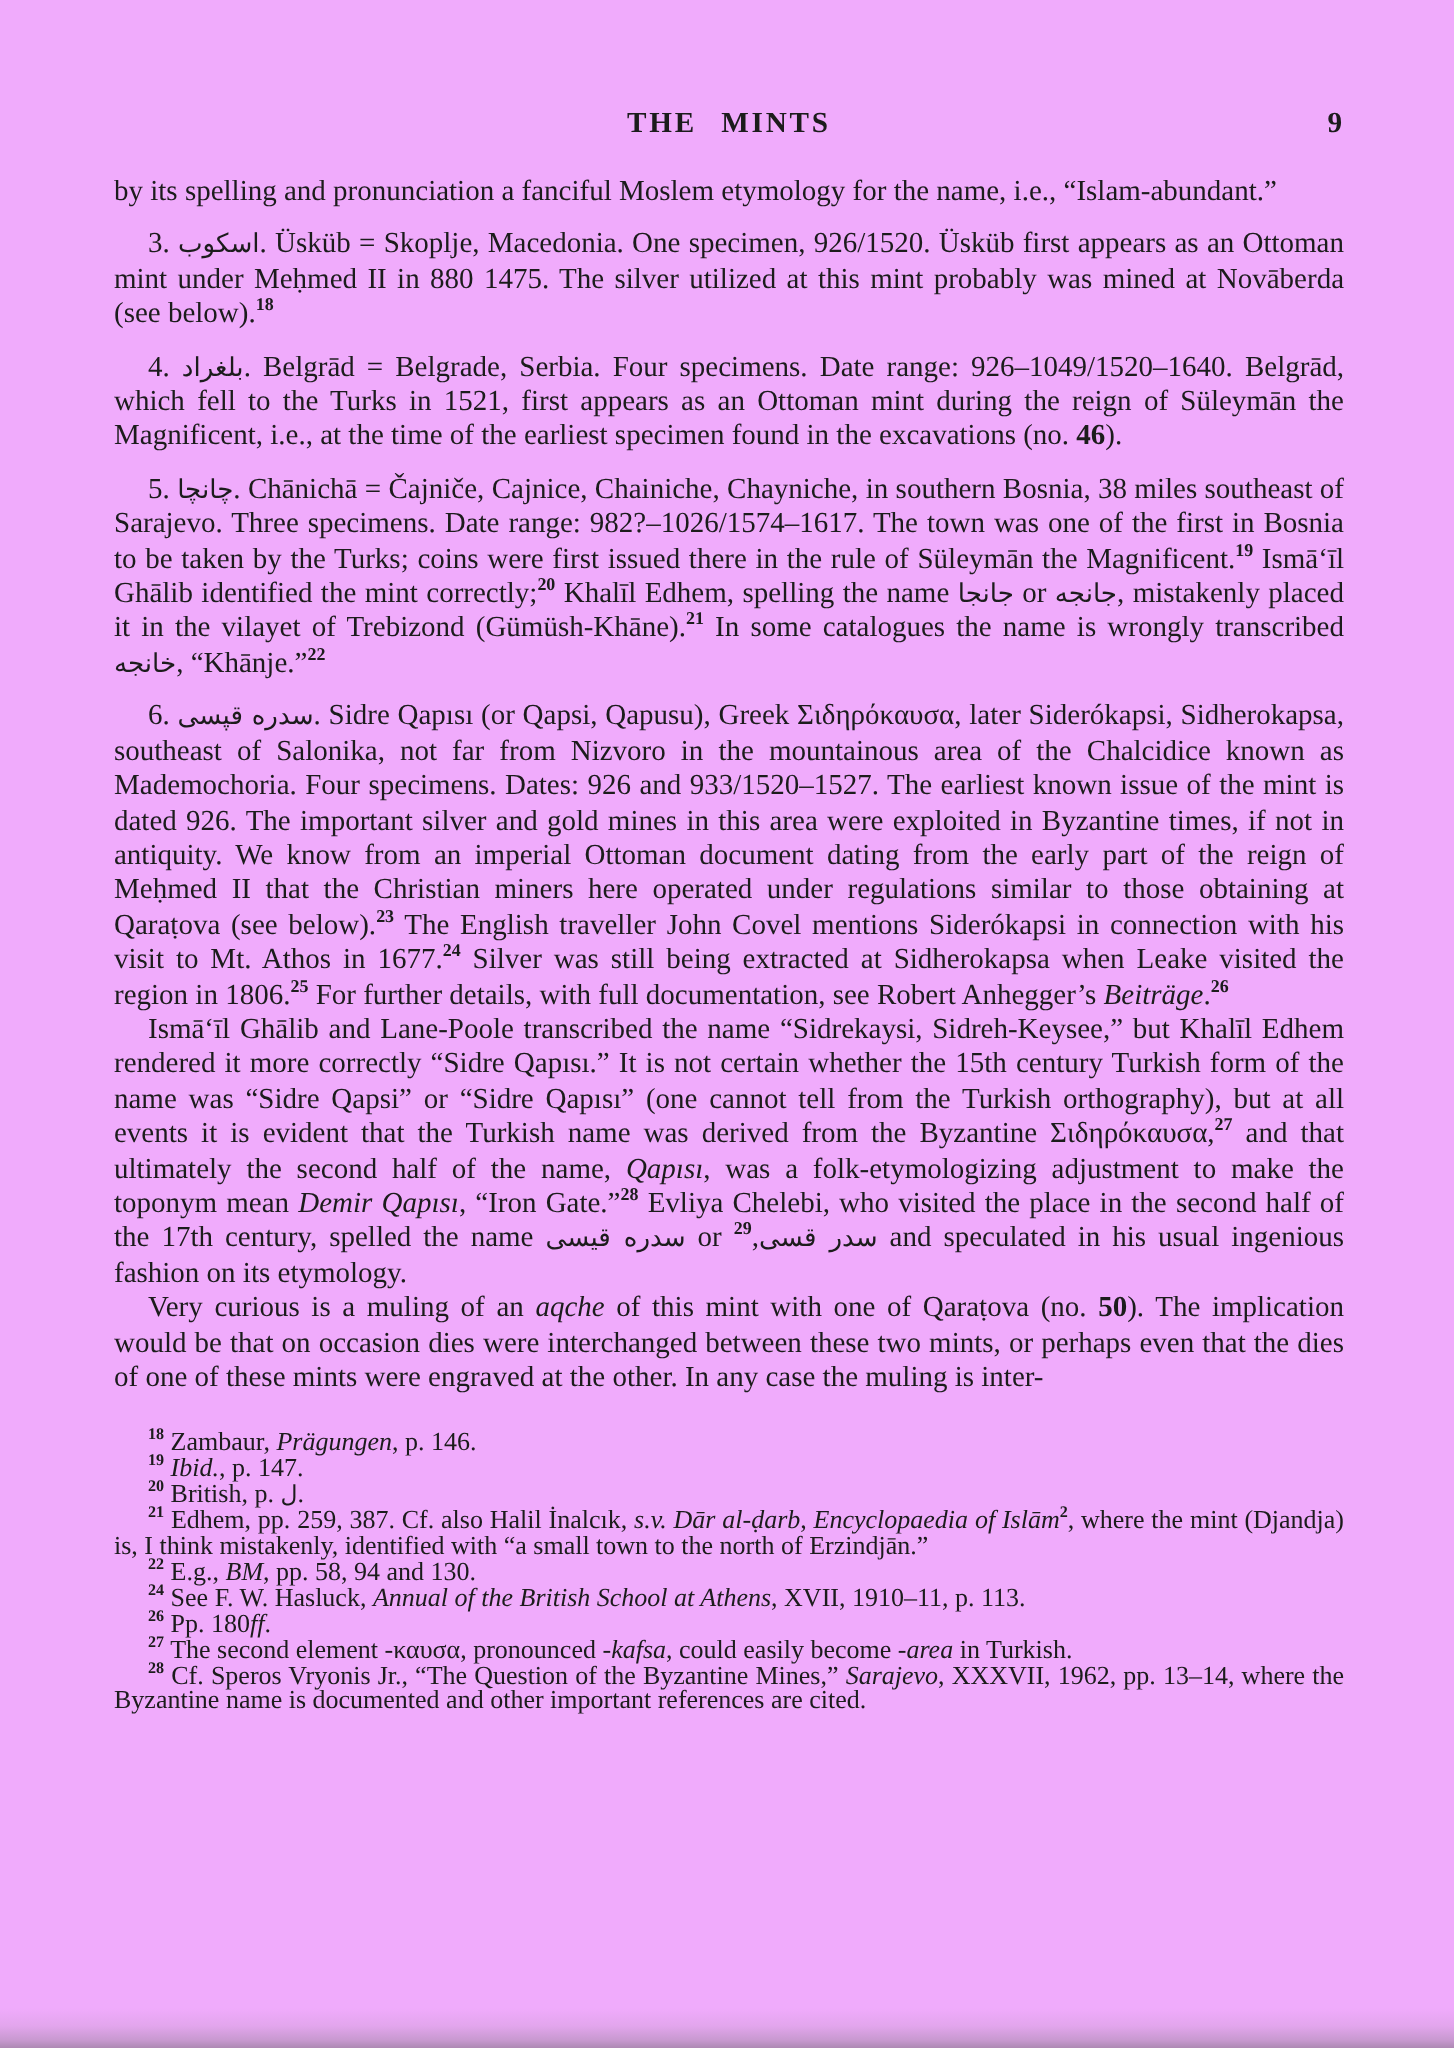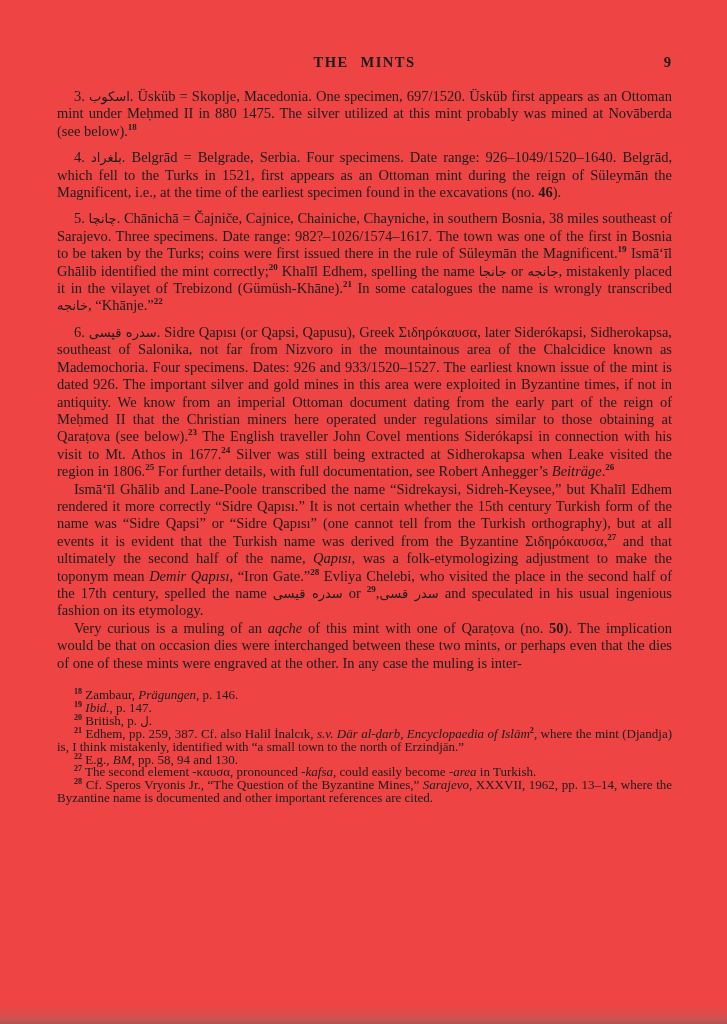--- a/index.html
+++ b/index.html
@@ -5,21 +5,21 @@
   html, body { margin: 0; padding: 0; }
   body {
     width: 727px; height: 1024px;
     background: #ffffff;
     overflow: hidden;
     font-family: "Liberation Serif", "DejaVu Serif", serif;
   }
   .page {
     position: relative;
     width: 727px; height: 1024px;
-    background: #ef4444;
+    background: #f0abfc;
     color: #1c1c1c;
     overflow: hidden;
   }
   .content {
     padding: 54px 55px 0 57px;
   }
   .running-header {
     position: relative;
     height: 18px;
     margin-bottom: 16px;
@@ -84,33 +84,36 @@
 
 <div class="page">
   <div class="content">
 
     <div class="running-header">
       <span class="running-title">THE MINTS</span>
       <span class="page-number">9</span>
     </div>
 
     <div class="body-text">
-        <p class="para indent spaced"><span>3. </span><span class="s-ar">اسكوب</span><span>. Üsküb = Skoplje, Macedonia. One specimen, 697/1520. Üsküb first appears as an Ottoman mint under Meḥmed II in 880 1475. The silver utilized at this mint probably was mined at Novāberda (see below).</span><sup class="fnref">18</sup></p>
+        <p class="para"><span>by its spelling and pronunciation a fanciful Moslem etymology for the name, i.e., “Islam-abundant.”</span></p>
+        <p class="para indent spaced"><span>3. </span><span class="s-ar">اسكوب</span><span>. Üsküb = Skoplje, Macedonia. One specimen, 926/1520. Üsküb first appears as an Ottoman mint under Meḥmed II in 880 1475. The silver utilized at this mint probably was mined at Novāberda (see below).</span><sup class="fnref">18</sup></p>
         <p class="para indent spaced"><span>4. </span><span class="s-ar">بلغراد</span><span>. Belgrād = Belgrade, Serbia. Four specimens. Date range: 926–1049/1520–1640. Belgrād, which fell to the Turks in 1521, first appears as an Ottoman mint during the reign of Süleymān the Magnificent, i.e., at the time of the earliest specimen found in the excavations (no. </span><span class="s-b">46</span><span>).</span></p>
         <p class="para indent spaced"><span>5. </span><span class="s-ar">چانچا</span><span>. Chānichā = Čajniče, Cajnice, Chainiche, Chayniche, in southern Bosnia, 38 miles southeast of Sarajevo. Three specimens. Date range: 982?–1026/1574–1617. The town was one of the first in Bosnia to be taken by the Turks; coins were first issued there in the rule of Süleymān the Magnificent.</span><sup class="fnref">19</sup><span> Ismā‘īl Ghālib identified the mint correctly;</span><sup class="fnref">20</sup><span> Khalīl Edhem, spelling the name </span><span class="s-ar">جانجا</span><span> or </span><span class="s-ar">جانجه</span><span>, mistakenly placed it in the vilayet of Trebizond (Gümüsh-Khāne).</span><sup class="fnref">21</sup><span> In some catalogues the name is wrongly transcribed </span><span class="s-ar">خانجه</span><span>, “Khānje.”</span><sup class="fnref">22</sup></p>
         <p class="para indent spaced"><span>6. </span><span class="s-ar">سدره قپسی</span><span>. Sidre Qapısı (or Qapsi, Qapusu), Greek Σιδηρόκαυσα, later Siderókapsi, Sidherokapsa, southeast of Salonika, not far from Nizvoro in the mountainous area of the Chalcidice known as Mademochoria. Four specimens. Dates: 926 and 933/1520–1527. The earliest known issue of the mint is dated 926. The important silver and gold mines in this area were exploited in Byzantine times, if not in antiquity. We know from an imperial Ottoman document dating from the early part of the reign of Meḥmed II that the Christian miners here operated under regulations similar to those obtaining at Qaraṭova (see below).</span><sup class="fnref">23</sup><span> The English traveller John Covel mentions Siderókapsi in connection with his visit to Mt. Athos in 1677.</span><sup class="fnref">24</sup><span> Silver was still being extracted at Sidherokapsa when Leake visited the region in 1806.</span><sup class="fnref">25</sup><span> For further details, with full documentation, see Robert Anhegger’s </span><span class="s-i">Beiträge</span><span>.</span><sup class="fnref">26</sup></p>
         <p class="para indent"><span>Ismā‘īl Ghālib and Lane-Poole transcribed the name “Sidrekaysi, Sidreh-Keysee,” but Khalīl Edhem rendered it more correctly “Sidre Qapısı.” It is not certain whether the 15th century Turkish form of the name was “Sidre Qapsi” or “Sidre Qapısı” (one cannot tell from the Turkish orthography), but at all events it is evident that the Turkish name was derived from the Byzantine Σιδηρόκαυσα,</span><sup class="fnref">27</sup><span> and that ultimately the second half of the name, </span><span class="s-i">Qapısı</span><span>, was a folk-etymologizing adjustment to make the toponym mean </span><span class="s-i">Demir Qapısı</span><span>, “Iron Gate.”</span><sup class="fnref">28</sup><span> Evliya Chelebi, who visited the place in the second half of the 17th century, spelled the name </span><span class="s-ar">سدره قیسی</span><span> or </span><span class="s-ar">سدر قسی</span><span>,</span><sup class="fnref">29</sup><span> and speculated in his usual ingenious fashion on its etymology.</span></p>
         <p class="para indent"><span>Very curious is a muling of an </span><span class="s-i">aqche</span><span> of this mint with one of Qaraṭova (no. </span><span class="s-b">50</span><span>). The implication would be that on occasion dies were interchanged between these two mints, or perhaps even that the dies of one of these mints were engraved at the other. In any case the muling is inter-</span></p>
       </div>
 
     <div class="footnotes">
         <p class="footnote"><sup class="fnref">18</sup> <span>Zambaur, </span><span class="s-i">Prägungen</span><span>, p. 146.</span></p>
         <p class="footnote"><sup class="fnref">19</sup> <span class="s-i">Ibid.</span><span>, p. 147.</span></p>
         <p class="footnote"><sup class="fnref">20</sup> <span>British, p. </span><span class="s-ar">ل</span><span>.</span></p>
         <p class="footnote"><sup class="fnref">21</sup> <span>Edhem, pp. 259, 387. Cf. also Halil İnalcık, </span><span class="s-i">s.v. Dār al-ḍarb</span><span>, </span><span class="s-i">Encyclopaedia of Islām</span><sup class="fnref">2</sup><span>, where the mint (Djandja) is, I think mistakenly, identified with “a small town to the north of Erzindjān.”</span></p>
         <p class="footnote"><sup class="fnref">22</sup> <span>E.g., </span><span class="s-i">BM</span><span>, pp. 58, 94 and 130.</span></p>
+        <p class="footnote"><sup class="fnref">24</sup> <span>See F. W. Hasluck, </span><span class="s-i">Annual of the British School at Athens</span><span>, XVII, 1910–11, p. 113.</span></p>
+        <p class="footnote"><sup class="fnref">26</sup> <span>Pp. 180</span><span class="s-i">ff</span><span>.</span></p>
         <p class="footnote"><sup class="fnref">27</sup> <span>The second element -καυσα, pronounced -</span><span class="s-i">kafsa</span><span>, could easily become -</span><span class="s-i">area</span><span> in Turkish.</span></p>
         <p class="footnote"><sup class="fnref">28</sup> <span>Cf. Speros Vryonis Jr., “The Question of the Byzantine Mines,” </span><span class="s-i">Sarajevo</span><span>, XXXVII, 1962, pp. 13–14, where the Byzantine name is documented and other important references are cited.</span></p>
       </div>
 
   </div>
   <div class="scan-shadow"></div>
 </div>
 
 </body></html>

